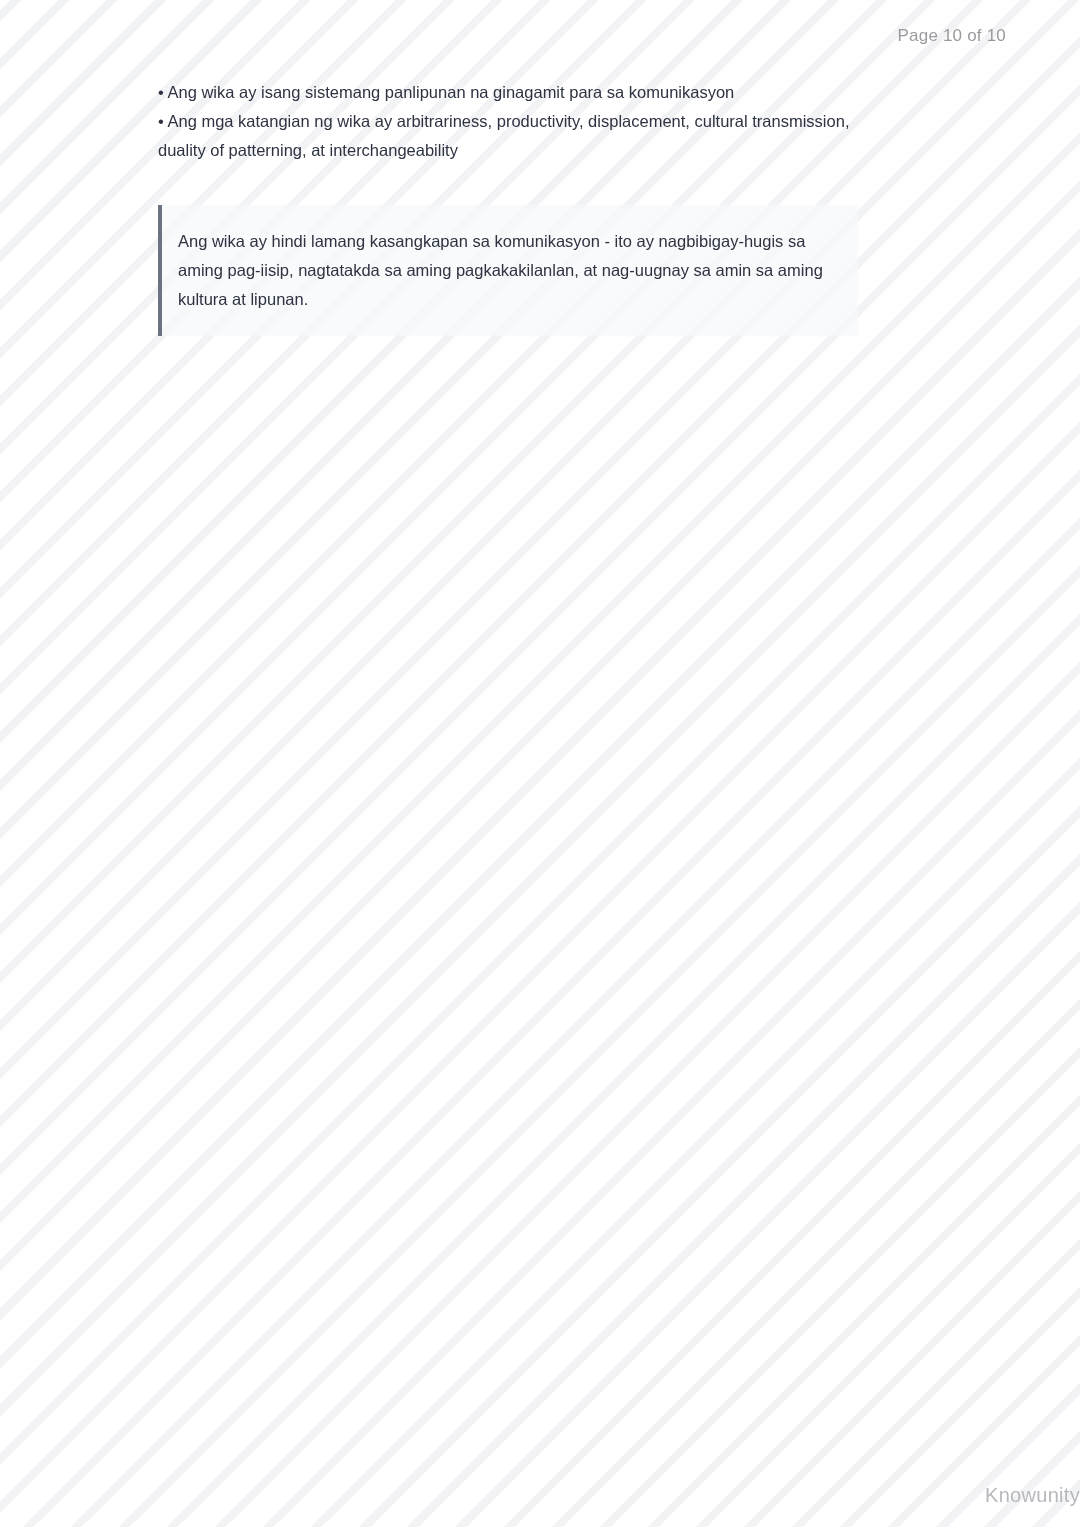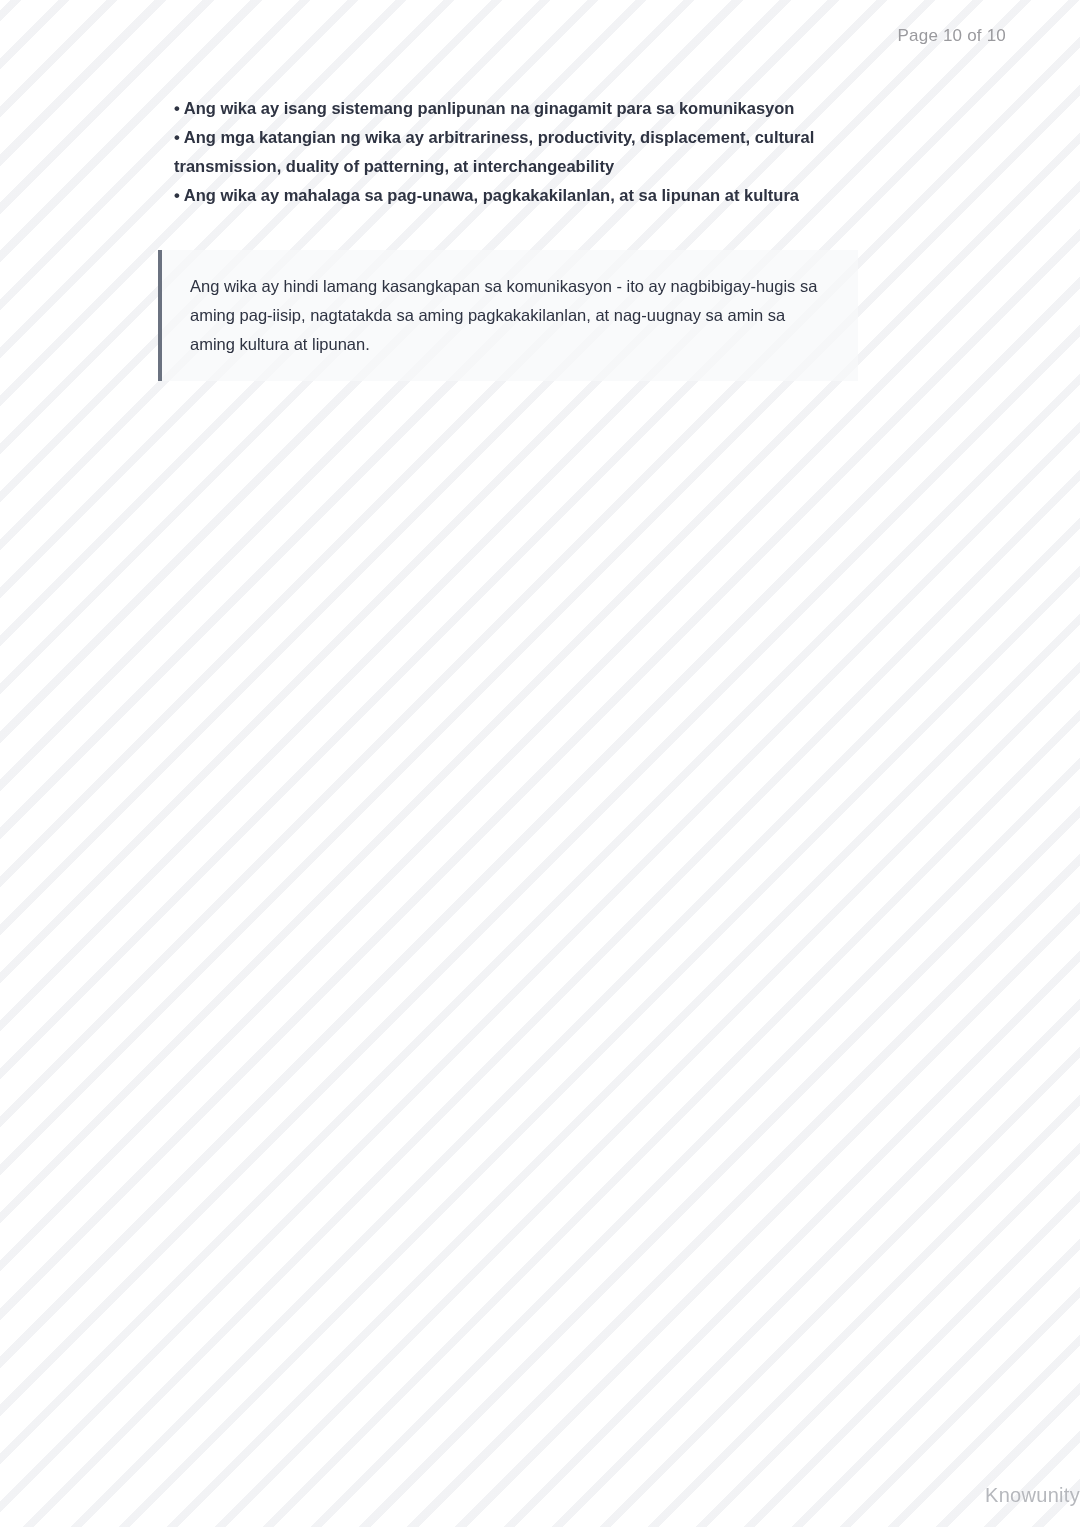--- a/index.html
+++ b/index.html
@@ -40,43 +40,42 @@
   }
 
   .content {
     position: absolute;
     top: 78px;
     left: 158px;
     width: 740px;
   }
 
   .bullet-list {
-    margin: 16px;
+    margin: 0;
     padding: 0;
     list-style: none;
     color: #2e3342;
     font-size: 16.5px;
     line-height: 29px;
-    font-weight: bold;
   }
   .bullet-list li {
     margin: 0;
     padding: 0;
     text-indent: 0;
   }
   .bullet-list li::before {
     content: "• ";
     color: #2e3342;
   }
 
   .quote-block {
     margin-top: 40px;
     border-left: 4px solid #6b7280;
     background: rgba(247, 248, 250, 0.72);
-    padding: 22px 26px 22px 28px;
+    padding: 22px 26px 22px 16px;
     width: 700px;
     box-sizing: border-box;
   }
   .quote-text {
     margin: 0;
     color: #2e3342;
     font-size: 16.5px;
     line-height: 29px;
   }
 
@@ -96,21 +95,20 @@
 
 <div class="page">
 
   <div class="page-number">Page 10 of 10</div>
 
   <div class="content">
 
     <ul class="bullet-list">
       <li>Ang wika ay isang sistemang panlipunan na ginagamit para sa komunikasyon</li>
       <li>Ang mga katangian ng wika ay arbitrariness, productivity, displacement, cultural transmission, duality of patterning, at interchangeability</li>
-      <li>Ang wika ay mahalaga sa pag-unawa, pagkakakilanlan, at sa lipunan at kultura</li>
     </ul>
 
     <div class="quote-block">
       <p class="quote-text">Ang wika ay hindi lamang kasangkapan sa komunikasyon - ito ay nagbibigay-hugis sa aming pag-iisip, nagtatakda sa aming pagkakakilanlan, at nag-uugnay sa amin sa aming kultura at lipunan.</p>
     </div>
 
   </div>
 
   <div class="footer-brand">Knowunity</div>
 

